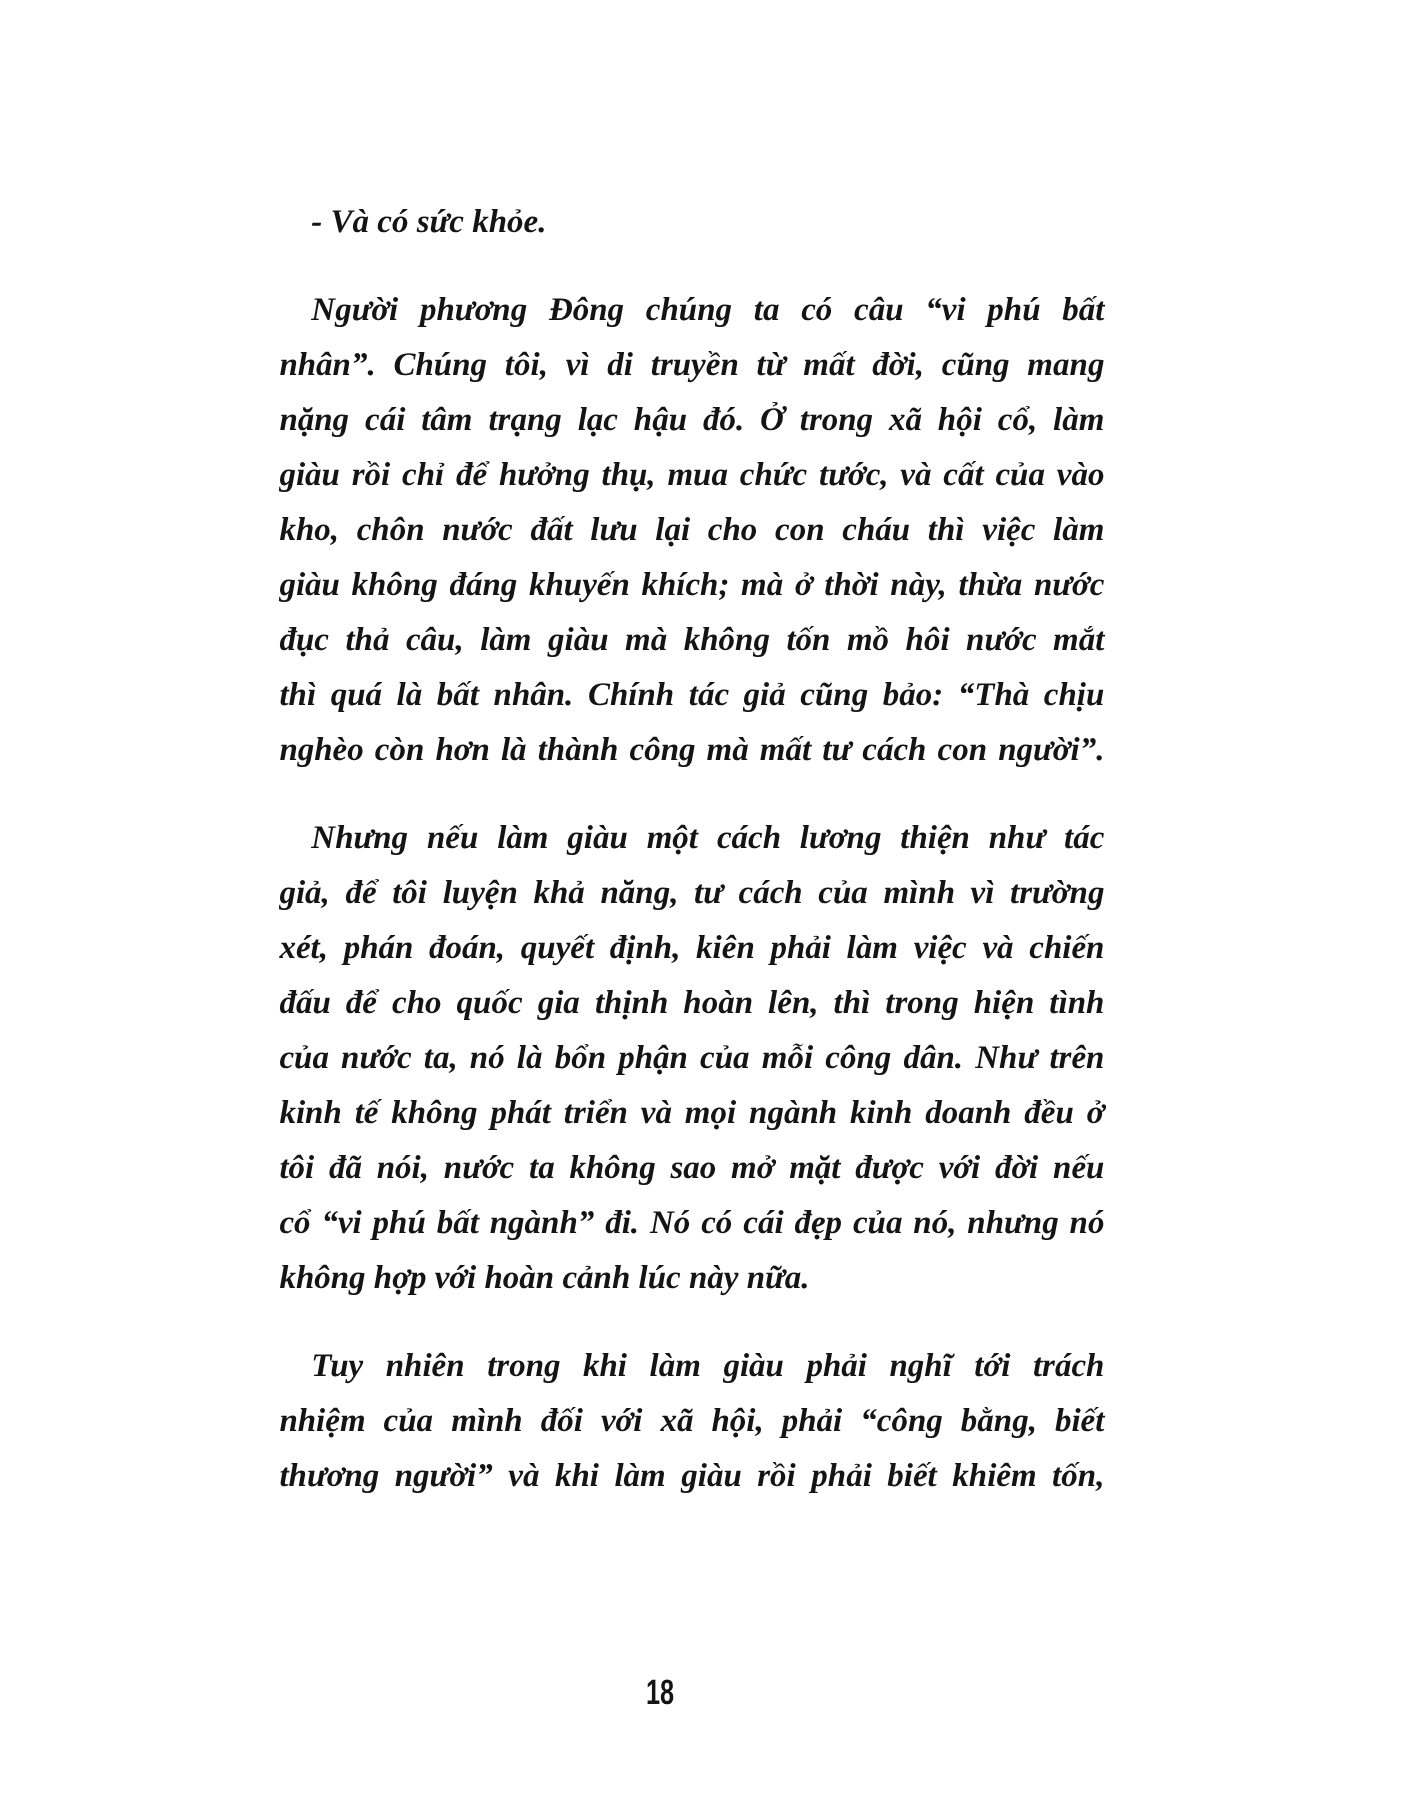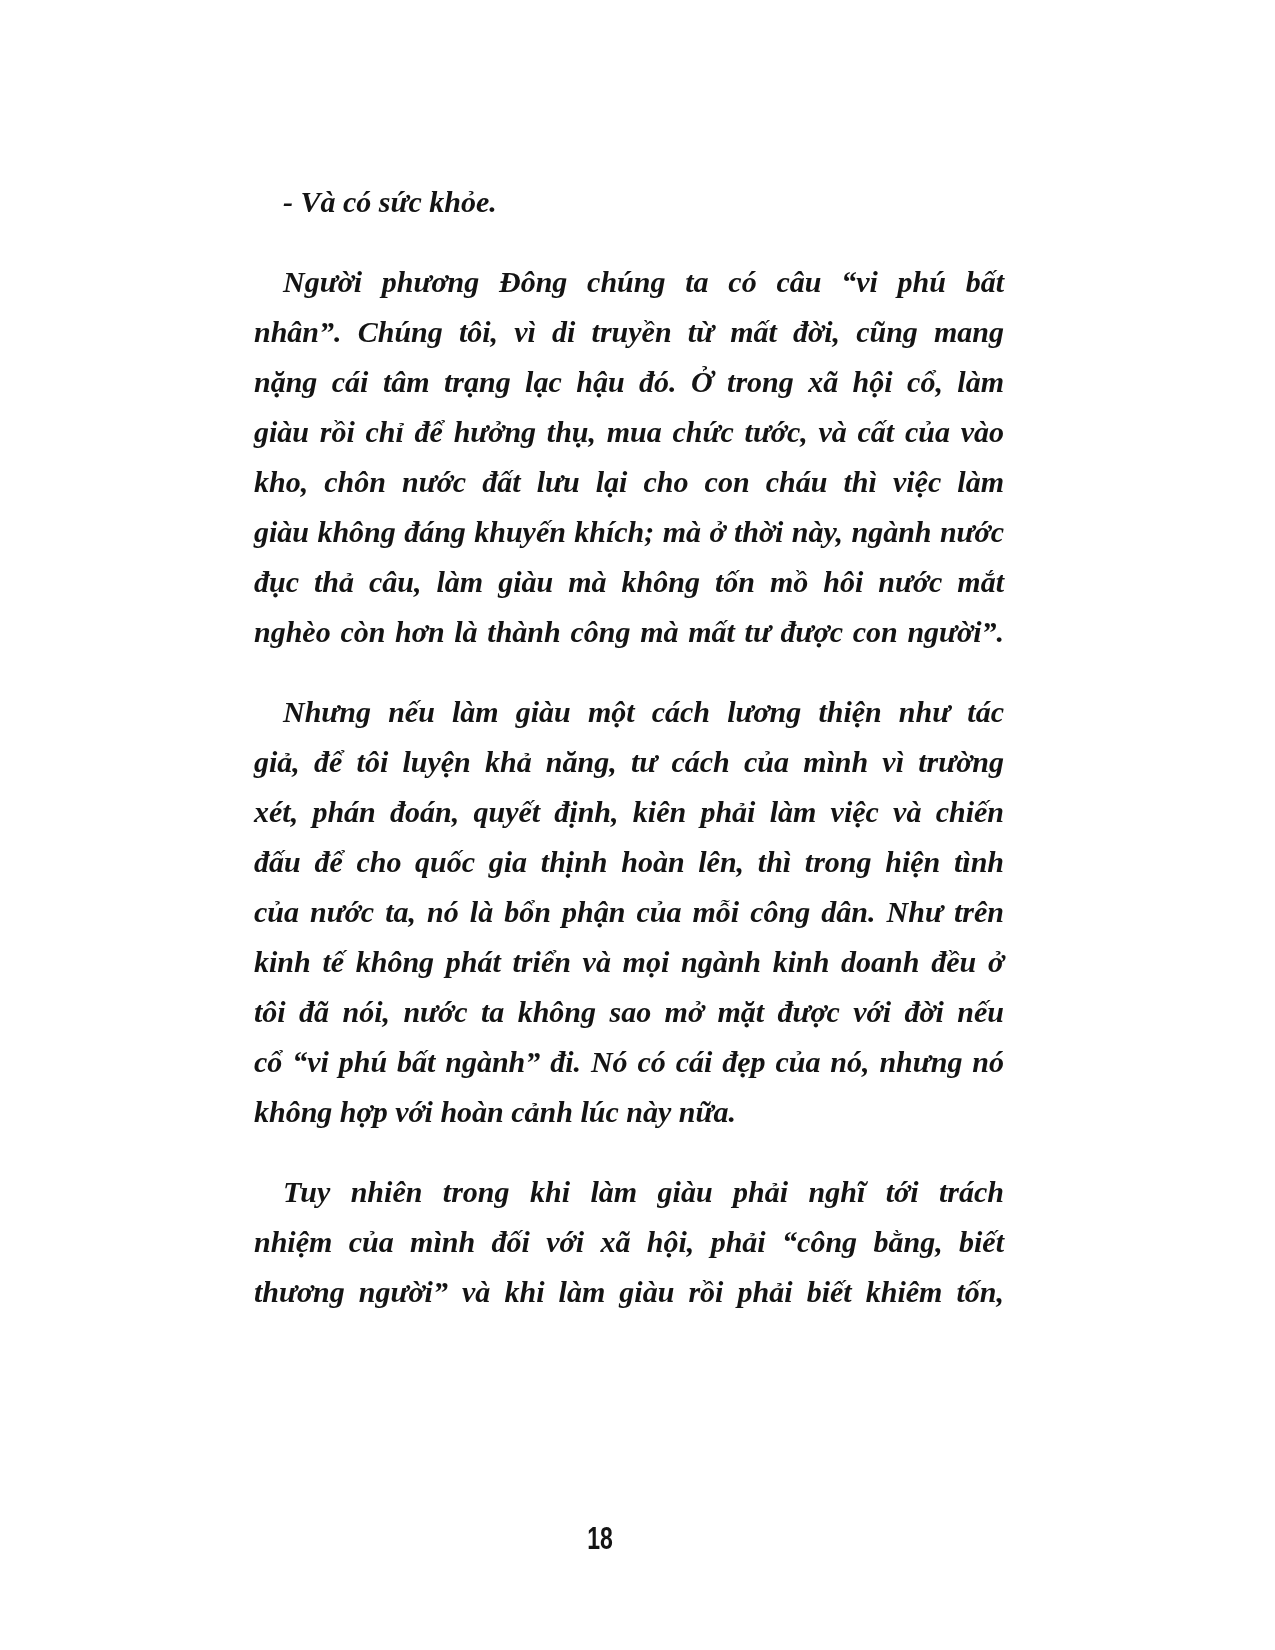--- a/index.html
+++ b/index.html
@@ -70,23 +70,24 @@
   <div class="text-block" style="color: rgb(20, 20, 20);">
       <div class="para">
         <div class="line no-just">- Và có sức khỏe.</div>
       </div>
       <div class="para">
         <div class="line">Người phương Đông chúng ta có câu “vi phú bất</div>
         <div class="line">nhân”. Chúng tôi, vì di truyền từ mất đời, cũng mang</div>
         <div class="line">nặng cái tâm trạng lạc hậu đó. Ở trong xã hội cổ, làm</div>
         <div class="line">giàu rồi chỉ để hưởng thụ, mua chức tước, và cất của vào</div>
         <div class="line">kho, chôn nước đất lưu lại cho con cháu thì việc làm</div>
-        <div class="line">giàu không đáng khuyến khích; mà ở thời này, ngành nước</div>
+        <div class="line">giàu không đáng khuyến khích; mà ở thời này, thừa nước</div>
         <div class="line">đục thả câu, làm giàu mà không tốn mồ hôi nước mắt</div>
-        <div class="line">nghèo còn hơn là thành công mà mất tư được con người”.</div>
+        <div class="line">thì quá là bất nhân. Chính tác giả cũng bảo: “Thà chịu</div>
+        <div class="line">nghèo còn hơn là thành công mà mất tư cách con người”.</div>
       </div>
       <div class="para">
         <div class="line">Nhưng nếu làm giàu một cách lương thiện như tác</div>
         <div class="line">giả, để tôi luyện khả năng, tư cách của mình vì trường</div>
         <div class="line">xét, phán đoán, quyết định, kiên phải làm việc và chiến</div>
         <div class="line">đấu để cho quốc gia thịnh hoàn lên, thì trong hiện tình</div>
         <div class="line">của nước ta, nó là bổn phận của mỗi công dân. Như trên</div>
         <div class="line">kinh tế không phát triển và mọi ngành kinh doanh đều ở</div>
         <div class="line">tôi đã nói, nước ta không sao mở mặt được với đời nếu</div>
         <div class="line">cổ “vi phú bất ngành” đi. Nó có cái đẹp của nó, nhưng nó</div>

